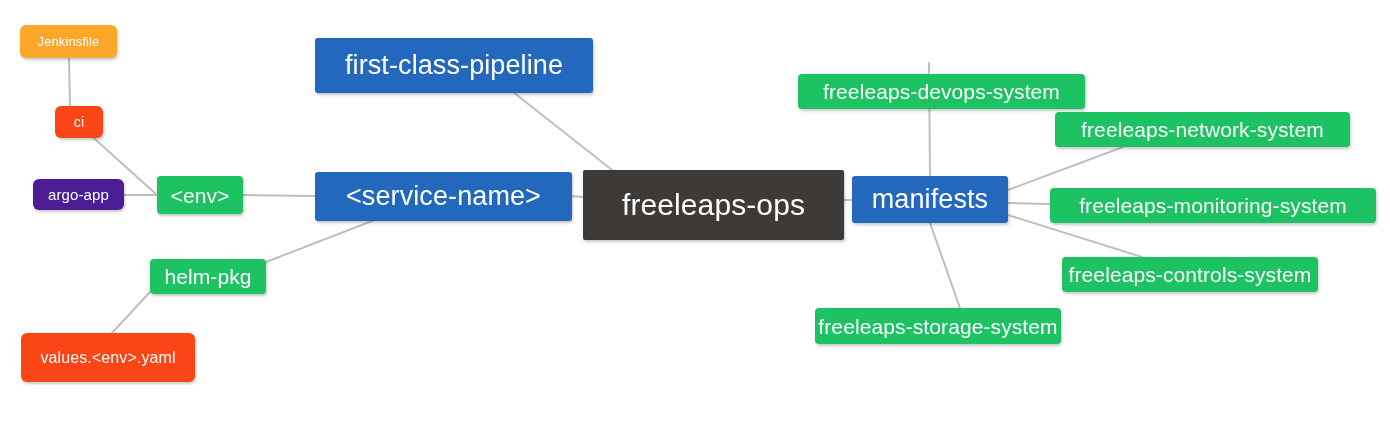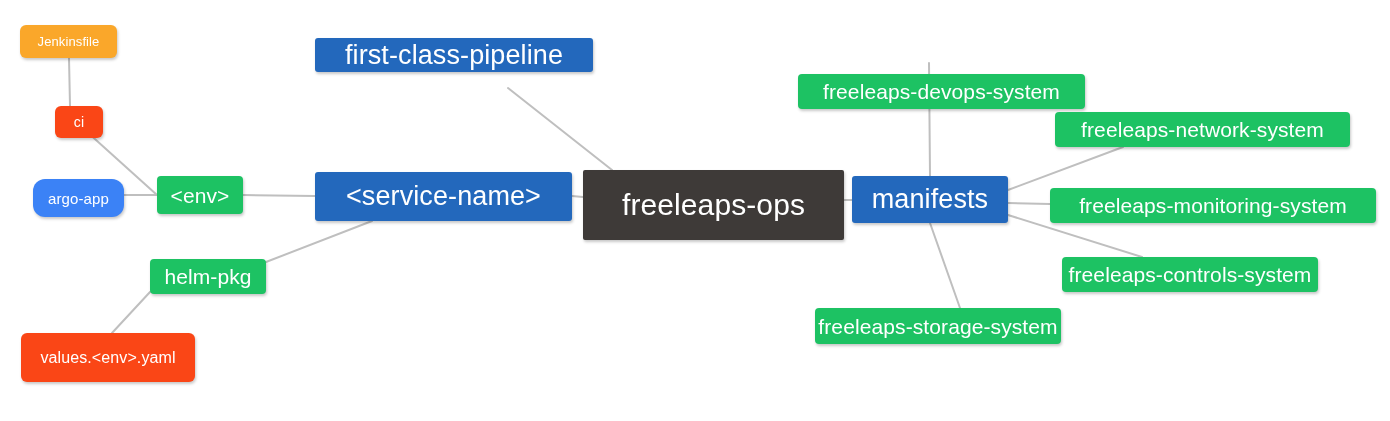--- a/index.html
+++ b/index.html
@@ -62,25 +62,25 @@
       <line x1="844" y1="200" x2="852" y2="200" stroke="#bfbfbf" stroke-width="2" stroke-linecap="round"></line>
       <line x1="930" y1="176" x2="929" y2="63" stroke="#bfbfbf" stroke-width="2" stroke-linecap="round"></line>
       <line x1="1008" y1="190" x2="1123" y2="147" stroke="#bfbfbf" stroke-width="2" stroke-linecap="round"></line>
       <line x1="1008" y1="203" x2="1050" y2="204" stroke="#bfbfbf" stroke-width="2" stroke-linecap="round"></line>
       <line x1="1008" y1="215" x2="1142" y2="257" stroke="#bfbfbf" stroke-width="2" stroke-linecap="round"></line>
       <line x1="930" y1="223" x2="960" y2="308" stroke="#bfbfbf" stroke-width="2" stroke-linecap="round"></line>
     </svg>
   <div id="node-layer">
       <div class="node shape-pill" style="left: 20px; top: 25px; width: 97px; height: 33px; background: rgb(250, 167, 42); font-size: 13px;">Jenkinsfile</div>
       <div class="node shape-pill" style="left: 55px; top: 106px; width: 31px; height: 32px; background: rgb(250, 70, 22); font-size: 14px;">ci</div>
-      <div class="node shape-pill" style="left: 33px; top: 179px; width: 91px; height: 38px; background: #3b82f6; font-size: 15px; border-radius: 12px;">argo-app</div>
+      <div class="node shape-pill" style="left: 33px; top: 179px; width: 91px; height: 31px; background: #4c1d95; font-size: 15px;">argo-app</div>
       <div class="node shape-leaf" style="left: 157px; top: 176px; width: 86px; height: 38px; background: rgb(29, 194, 99); font-size: 21px;">&lt;env&gt;</div>
       <div class="node shape-leaf" style="left: 150px; top: 259px; width: 116px; height: 35px; background: rgb(29, 194, 99); font-size: 21px;">helm-pkg</div>
       <div class="node shape-pill" style="left: 21px; top: 333px; width: 174px; height: 49px; background: rgb(250, 70, 22); font-size: 16px;">values.&lt;env&gt;.yaml</div>
-      <div class="node shape-branch" style="left: 315px; top: 38px; width: 278px; height: 34px; background: rgb(35, 104, 188); font-size: 27px;">first-class-pipeline</div>
+      <div class="node shape-branch" style="left: 315px; top: 38px; width: 278px; height: 55px; background: rgb(35, 104, 188); font-size: 27px;">first-class-pipeline</div>
       <div class="node shape-branch" style="left: 315px; top: 172px; width: 257px; height: 49px; background: rgb(35, 104, 188); font-size: 27px;">&lt;service-name&gt;</div>
       <div class="node shape-root" style="left: 583px; top: 170px; width: 261px; height: 70px; background: rgb(62, 58, 56); font-size: 30px;">freeleaps-ops</div>
       <div class="node shape-branch" style="left: 852px; top: 176px; width: 156px; height: 47px; background: rgb(35, 104, 188); font-size: 27px;">manifests</div>
       <div class="node shape-leaf" style="left: 798px; top: 28px; width: 287px; height: 35px; background: rgb(29, 194, 99); font-size: 21px; margin-top: 46px;">freeleaps-devops-system</div>
       <div class="node shape-leaf" style="left: 1055px; top: 112px; width: 295px; height: 35px; background: rgb(29, 194, 99); font-size: 21px;">freeleaps-network-system</div>
       <div class="node shape-leaf" style="left: 1050px; top: 188px; width: 326px; height: 35px; background: rgb(29, 194, 99); font-size: 21px;">freeleaps-monitoring-system</div>
       <div class="node shape-leaf" style="left: 1062px; top: 257px; width: 256px; height: 35px; background: rgb(29, 194, 99); font-size: 21px;">freeleaps-controls-system</div>
       <div class="node shape-leaf" style="left: 815px; top: 308px; width: 246px; height: 36px; background: rgb(29, 194, 99); font-size: 21px;">freeleaps-storage-system</div>
     </div>
 </div>

